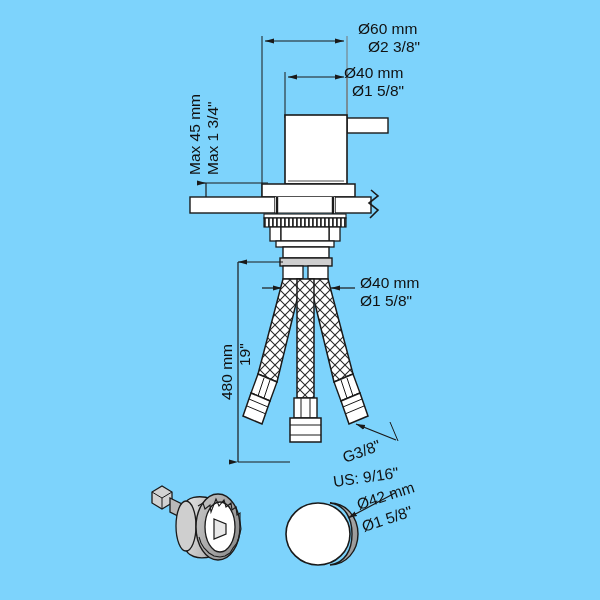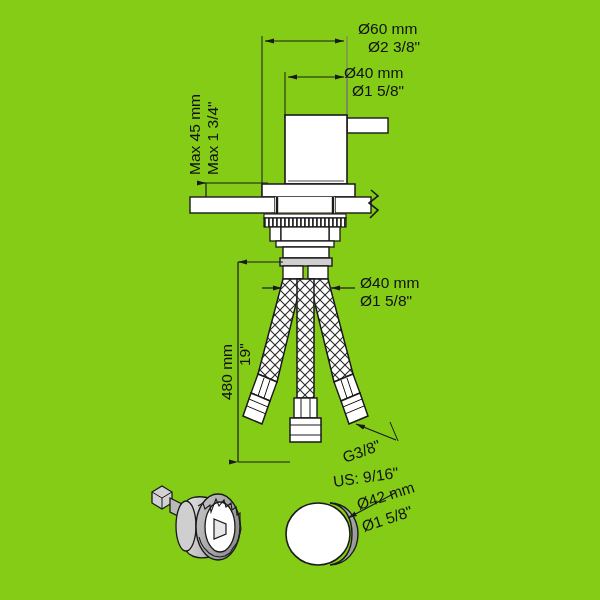--- a/index.html
+++ b/index.html
@@ -1,18 +1,18 @@
 <!DOCTYPE html>
 <html><head>
 <meta charset="utf-8">
 <style>
   html,body{margin:0;padding:0;background:#ffffff;}
   body{width:600px;height:600px;overflow:hidden;
        font-family:"Liberation Sans",sans-serif;}
-  #stage{position:relative;width:600px;height:600px;background:#84cc16;}
+  #stage{position:relative;width:600px;height:600px;background:#7dd3fc;}
   svg{display:block;}
   .dimtxt{font-family:"Liberation Sans",sans-serif;font-size:15.5px;fill:#111;font-weight:400;}
   .dimtxt-v{font-family:"Liberation Sans",sans-serif;font-size:15.5px;fill:#111;}
 </style>
 </head>
 <body>
 
 <div id="stage">
 
 <svg width="600" height="600" viewBox="0 0 600 600">

